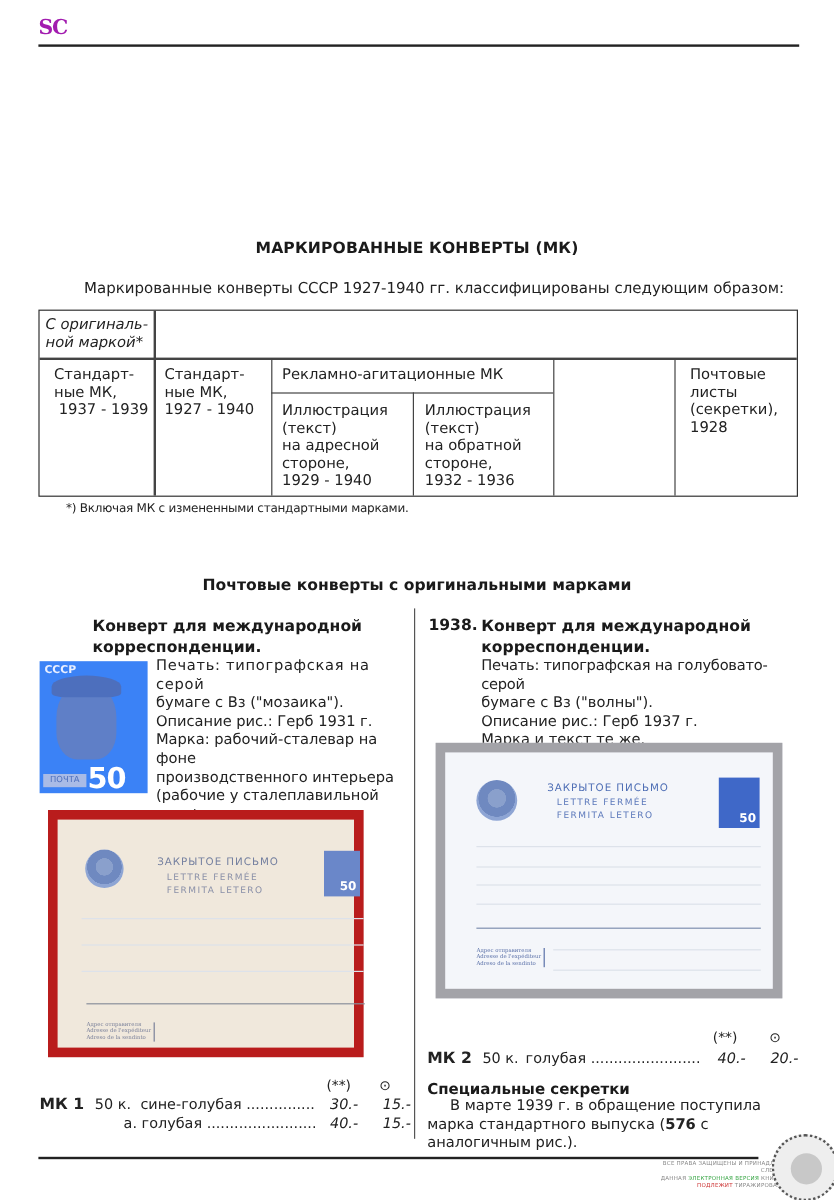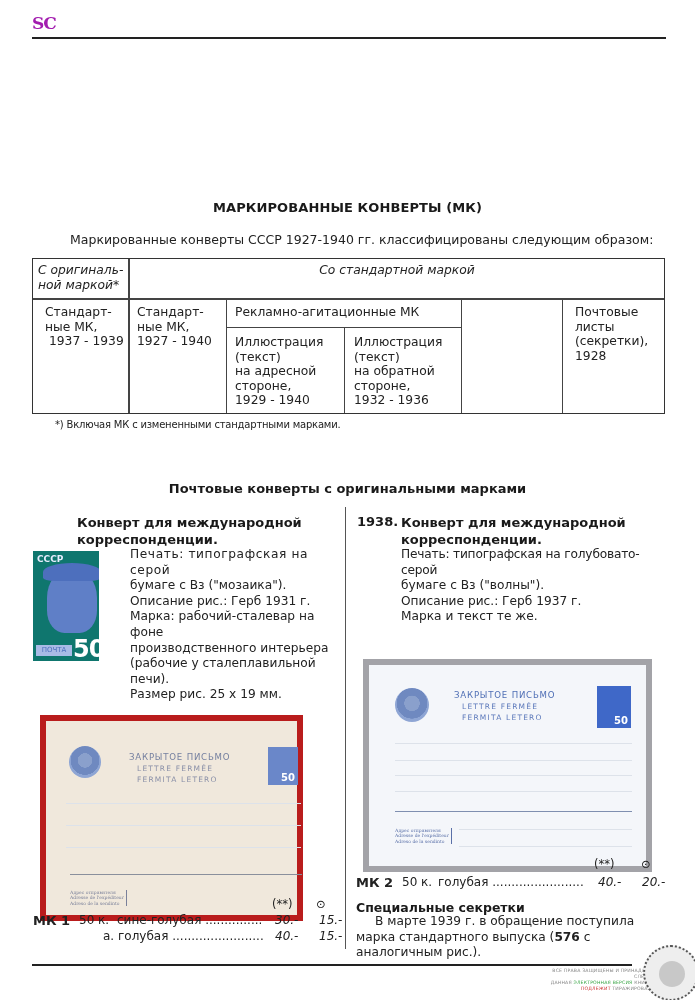--- a/index.html
+++ b/index.html
@@ -24,29 +24,29 @@
 
   
   .sub-title { position: absolute; left: 0; width: 695px; top: 481px; text-align: center; font-size: 13px; font-weight: bold; }
   .col-divider { position: absolute; left: 345px; top: 507px; width: 1px; height: 442px; background: #555; }
 
   .entry-year { position: absolute; font-size: 13px; font-weight: bold; }
   .entry-name { position: absolute; font-size: 13px; font-weight: bold; line-height: 17px; }
   .entry-desc { position: absolute; font-size: 12.2px; line-height: 15.6px; color: #222; }
 
   
-  .stamp { position: absolute; left: 33px; top: 551px; width: 66px; height: 110px; background: #0f766e; overflow: hidden; }
+  .stamp { position: absolute; left: 33px; top: 551px; width: 90px; height: 110px; background: #3b82f6; overflow: hidden; }
   .stamp .face { position: absolute; left: 14px; top: 18px; width: 50px; height: 64px; border-radius: 45% 45% 35% 35%; background: #5f7fc7; }
   .stamp .cap { position: absolute; left: 10px; top: 12px; width: 58px; height: 18px; border-radius: 50% 50% 20% 20%; background: #4d6fbd; }
   .stamp .cccp { position: absolute; left: 4px; top: 3px; font-size: 9px; font-weight: bold; color: #e8eeff; }
   .stamp .pochta { position: absolute; left: 3px; top: 94px; width: 36px; height: 11px; background: #a9bbe6; font-size: 7px; color: #4d6fbd; text-align: center; line-height: 11px; }
   .stamp .val { position: absolute; left: 40px; top: 84px; font-size: 24px; font-weight: bold; color: #ffffff; letter-spacing: -1px; }
 
   
-  .env { position: absolute; border: 6px solid #b91c1c; margin-top: 40px; }
+  .env { position: absolute; border: 8px solid #b91c1c; }
   .env.beige { left: 40px; top: 675px; width: 263px; height: 206px; background: #f0e8dc; }
   .env.blue  { left: 363px; top: 619px; width: 289px; height: 213px; background: #f4f6fa; border-color: #a3a3a8; }
   .env .emblem { position: absolute; border-radius: 50%; background: radial-gradient(circle at 50% 45%, #8aa0cc 0 30%, #6f89c0 31% 60%, #8ea5d4 61%); }
   .env .t1 { position: absolute; font-size: 8.6px; letter-spacing: 0.8px; white-space: nowrap; }
   .env .t2, .env .t3 { position: absolute; font-size: 7.5px; letter-spacing: 1.2px; white-space: nowrap; }
   .env .mini-stamp { position: absolute; background: #6a87c9; }
   .env .mini-stamp span { position: absolute; right: 3px; bottom: 2px; font-size: 10px; font-weight: bold; color: #fff; }
   .env .rule { position: absolute; height: 1px; background: #8a8f9c; }
   .env .faint { position: absolute; height: 1px; background: #dde2ea; }
   .env .sender { position: absolute; font-family: "DejaVu Serif", serif; font-size: 4.5px; line-height: 5.3px; color: #7a809a; border-right: 1px solid #7a809a; padding-right: 2px; }
@@ -84,21 +84,20 @@
   <div class="line" style="left:193px;top:40px;width:1px;height:114px;"></div>
   <div class="line" style="left:311px;top:68px;width:1px;height:86px;"></div>
   <div class="line" style="left:428px;top:40px;width:1px;height:114px;"></div>
   <div class="line" style="left:529px;top:40px;width:1px;height:114px;"></div>
   <div class="line" style="left:193px;top:68px;width:235px;height:1px;"></div>
 
   <div class="cell italic" style="left:5px;top:4px;">
     <div>С оригиналь-</div>
     <div>ной маркой*</div>
   </div>
-  <div class="cell italic" style="left:97px;top:4px;width:534px;text-align:center;">Со стандартной маркой</div>
 
   <div class="cell" style="left:12px;top:46px;">
     <div>Стандарт-</div>
     <div>ные МК,</div>
     <div style="white-space:pre;"> 1937 - 1939</div>
   </div>
   <div class="cell" style="left:104px;top:46px;">
     <div>Стандарт-</div>
     <div>ные МК,</div>
     <div>1927 - 1940</div>

